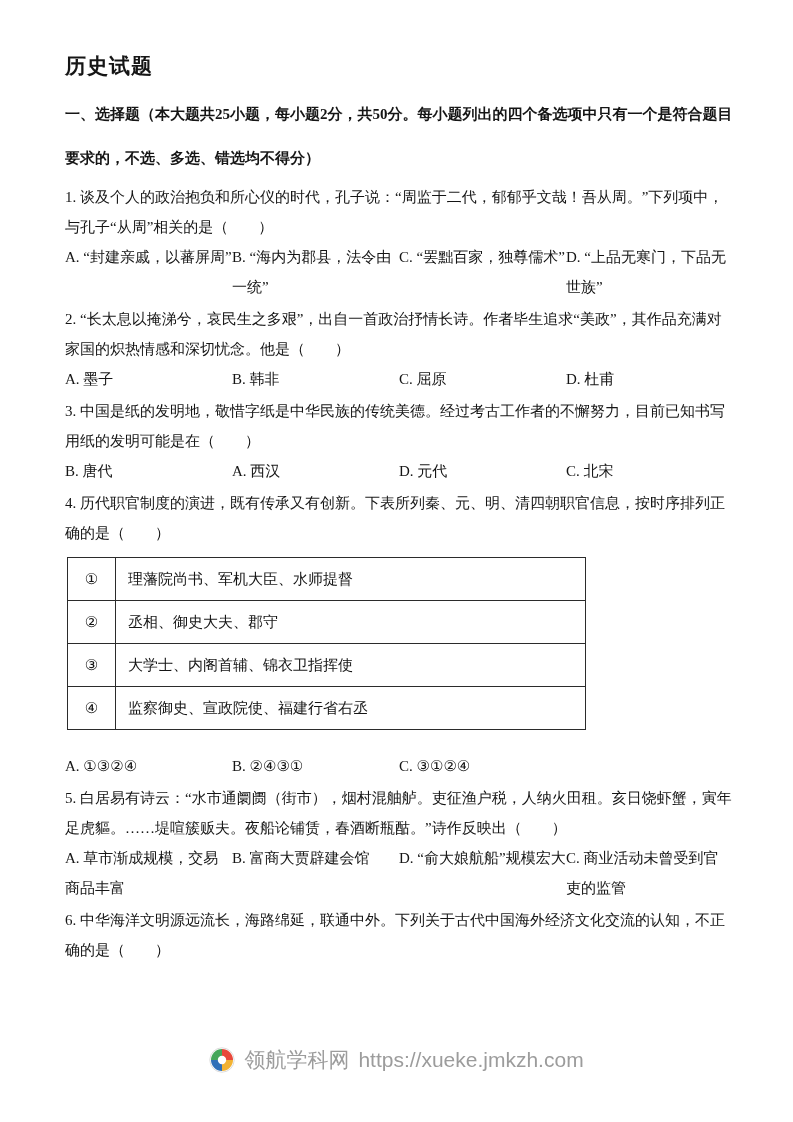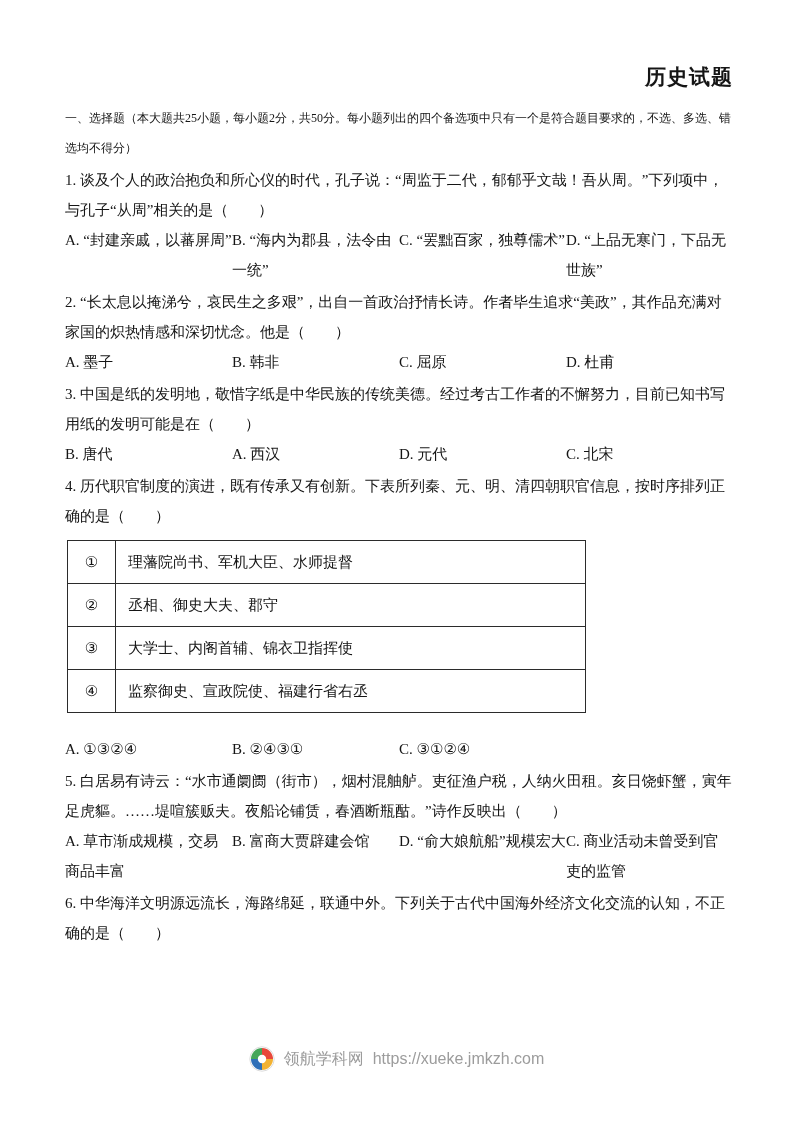--- a/index.html
+++ b/index.html
@@ -8,31 +8,31 @@
     width: 793px;
     height: 1122px;
     background: #ffffff;
     color: #151515;
     font-family: "Liberation Serif", "DejaVu Serif", serif;
     position: relative;
     overflow: hidden;
   }
   .page { padding: 52px 60px 0 65px; }
   .title {
-    margin: 11px 0 12px;
-    text-align: right;
+    margin: 0 0 12px;
+    text-align: left;
     font-size: 21px;
     font-weight: 700;
     letter-spacing: 1px;
   }
   .section-header {
     margin: 0;
-    font-size: 12px;
-    font-weight: 400;
-    line-height: 30px;
+    font-size: 15px;
+    font-weight: 700;
+    line-height: 44px;
   }
   .question { margin-top: 2px; }
   .stem, .opts { margin: 0; font-size: 15px; line-height: 30px; }
   .opts.cols-2 { display: grid; grid-template-columns: 1fr 1fr 1fr 1fr; }
   .opts.cols-4 { display: grid; grid-template-columns: 1fr 1fr 1fr 1fr; }
   .opts.rows .opt { display: block; }
   .info-table {
     border-collapse: collapse;
     margin: 9px 0 21px 2px;
     font-size: 15px;
@@ -51,21 +51,21 @@
   .footer {
     position: absolute;
     left: 0;
     top: 1046px;
     width: 100%;
     display: flex;
     align-items: center;
     justify-content: center;
     gap: 9px;
     color: #9c9c9c;
-    font-size: 16px;
+    font-size: 21px;
     font-family: "Liberation Sans", "DejaVu Sans", sans-serif;
   }
   .logo { width: 26px; height: 26px; display: inline-flex; }
 </style>
 </head>
 <body>
 
 <div class="page">
 
   <h1 class="title">历史试题</h1>

